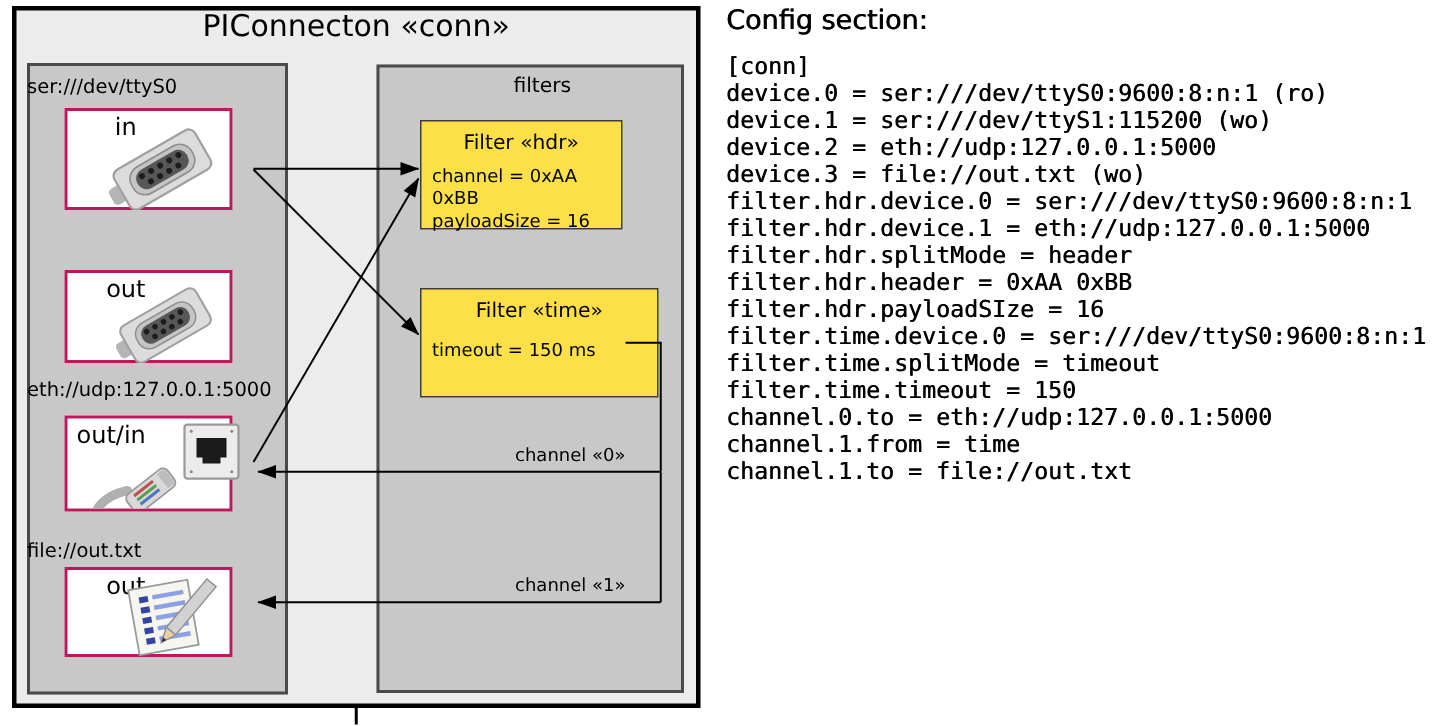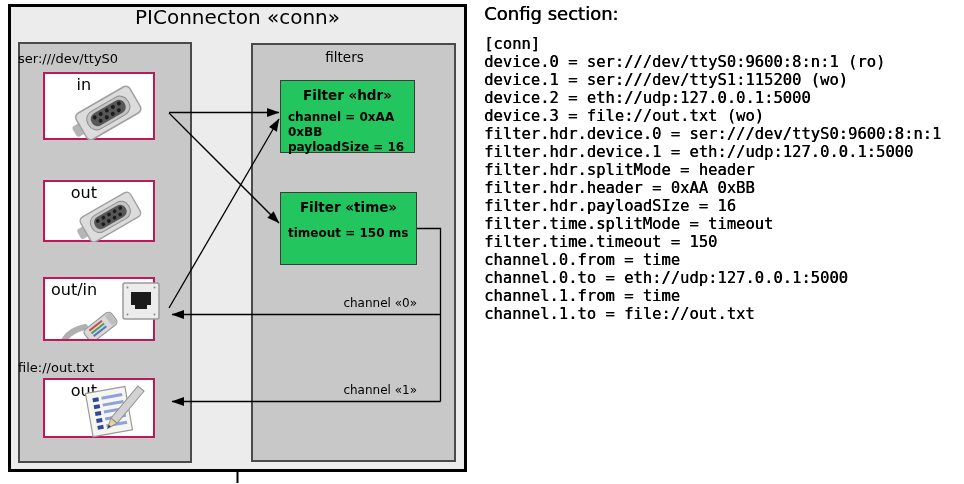--- a/index.html
+++ b/index.html
@@ -11,31 +11,31 @@
   .outer{position:absolute;left:8px;top:4px;width:459px;height:468px;
          background:#ececec;border:3px solid #000;}
   .title{position:absolute;left:8px;top:9px;width:459px;text-align:center;
          font-size:20px;line-height:17px;}
 
   
   .group{position:absolute;background:#c8c8c8;border:2px solid #4a4a4a;}
   .devices-group{left:18px;top:42px;width:174px;height:421px;}
   .filters-group{left:251px;top:43px;width:205px;height:419px;}
   .group-label{position:absolute;text-align:center;font-size:13.5px;line-height:16px;}
-  .filters-label{left:242px;top:49px;width:205px;}
+  .filters-label{left:259px;top:49px;width:205px;}
 
   .dev-url{position:absolute;left:18px;width:174px;
            font-size:13px;line-height:15px;}
   .device-box{position:absolute;left:43px;width:112px;background:#fff;border:2px solid #be185d;}
   .role{position:absolute;top:2px;left:0;width:72%;text-align:center;
         font-size:16px;line-height:18px;}
   .role-left{left:6px;width:auto;text-align:left;}
   .dev-icon{position:absolute;}
 
-  .filter-box{position:absolute;background:#22c55e;border:1.5px solid #3c3c3c;font-weight:bold;}
+  .filter-box{position:absolute;background:#fde047;border:1.5px solid #3c3c3c;}
   .filter-title{text-align:center;font-size:13.5px;margin-top:6px;line-height:16px;}
   .filter-props{margin:7px 0 0 7px;font-size:12px;line-height:15px;}
 
   .channel-label{position:absolute;left:300px;width:117px;text-align:right;
                  font-size:12px;line-height:15px;}
 
   .overlay{position:absolute;left:0;top:0;width:964px;height:484px;pointer-events:none;}
 
   
   .config{position:absolute;left:484px;top:5px;width:478px;}
@@ -91,20 +91,21 @@
           <circle cx="48" cy="25" r="2" fill="#1c1c1c"></circle>
         <circle cx="55" cy="25" r="2" fill="#1c1c1c"></circle>
         <circle cx="30.5" cy="31" r="2" fill="#1c1c1c"></circle>
           <circle cx="37.5" cy="31" r="2" fill="#1c1c1c"></circle>
         <circle cx="44.5" cy="31" r="2" fill="#1c1c1c"></circle>
           <circle cx="51.5" cy="31" r="2" fill="#1c1c1c"></circle>
       </g>
     </svg>
   </div>
 
+  <div class="dev-url" style="top:253px">eth://udp:127.0.0.1:5000</div>
   <div class="device-box" style="top:277px;height:64px">
     <span class="role role-left">out/in</span>
     <svg class="dev-icon" style="left:0;top:2px" width="122" height="58" viewBox="0 0 122 58">
       <rect x="78" y="2" width="36" height="36" rx="2" fill="#ececec" stroke="#9a9a9a" stroke-width="1.5"></rect>
       <circle cx="82.5" cy="6.5" r="1" fill="#888"></circle>
         <circle cx="109.5" cy="6.5" r="1" fill="#888"></circle>
       <circle cx="82.5" cy="33.5" r="1" fill="#888"></circle>
         <circle cx="109.5" cy="33.5" r="1" fill="#888"></circle>
       <path d="M86,11 h20 v13 h-4 v4 h-12 v-4 h-4 z" fill="#1b1b1b"></path>
       <path d="M40,46 q-14,3 -20,12" fill="none" stroke="#b0b0b0" stroke-width="6" stroke-linecap="round"></path>
@@ -147,21 +148,21 @@
   <div class="group-label filters-label">filters</div>
 
   <div class="filter-box" style="left:280px;top:80px;width:135px;height:73px">
     <div class="filter-title">Filter «hdr»</div>
     <div class="filter-props">
       <div>channel = 0xAA 0xBB</div>
       <div>payloadSize = 16</div>
     </div>
   </div>
 
-  <div class="filter-box" style="left:280px;top:192px;width:137px;height:73px">
+  <div class="filter-box" style="left:280px;top:192px;width:159px;height:73px">
     <div class="filter-title">Filter «time»</div>
     <div class="filter-props" style="margin-top:11px">
       <div>timeout = 150 ms</div>
     </div>
   </div>
 
   <div class="channel-label" style="top:296px">channel «0»</div>
   <div class="channel-label" style="top:383px">channel «1»</div>
 
   <svg class="overlay" viewBox="0 0 964 484">
@@ -185,22 +186,22 @@
       <div class="cfg-line">[conn]</div>
       <div class="cfg-line">device.0 = ser:///dev/ttyS0:9600:8:n:1 (ro)</div>
       <div class="cfg-line">device.1 = ser:///dev/ttyS1:115200 (wo)</div>
       <div class="cfg-line">device.2 = eth://udp:127.0.0.1:5000</div>
       <div class="cfg-line">device.3 = file://out.txt (wo)</div>
       <div class="cfg-line">filter.hdr.device.0 = ser:///dev/ttyS0:9600:8:n:1</div>
       <div class="cfg-line">filter.hdr.device.1 = eth://udp:127.0.0.1:5000</div>
       <div class="cfg-line">filter.hdr.splitMode = header</div>
       <div class="cfg-line">filter.hdr.header = 0xAA 0xBB</div>
       <div class="cfg-line">filter.hdr.payloadSIze = 16</div>
+      <div class="cfg-line">filter.time.device.0 = ser:///dev/ttyS0:9600:8:n:1</div>
       <div class="cfg-line">filter.time.splitMode = timeout</div>
       <div class="cfg-line">filter.time.timeout = 150</div>
-      <div class="cfg-line">channel.0.from = time</div>
       <div class="cfg-line">channel.0.to = eth://udp:127.0.0.1:5000</div>
       <div class="cfg-line">channel.1.from = time</div>
       <div class="cfg-line">channel.1.to = file://out.txt</div>
     </div>
   </div>
 
 </div>
 
 </body></html>

